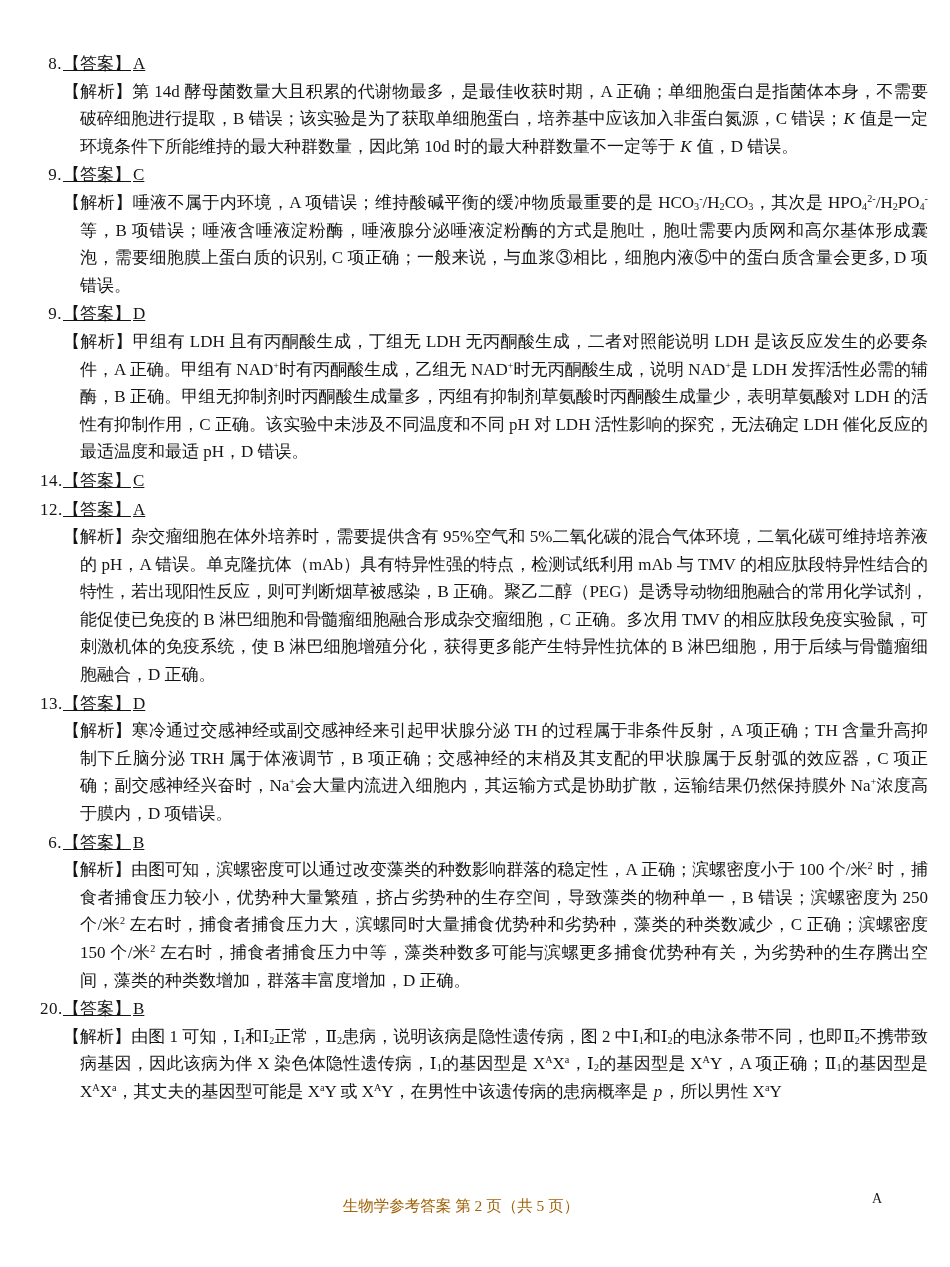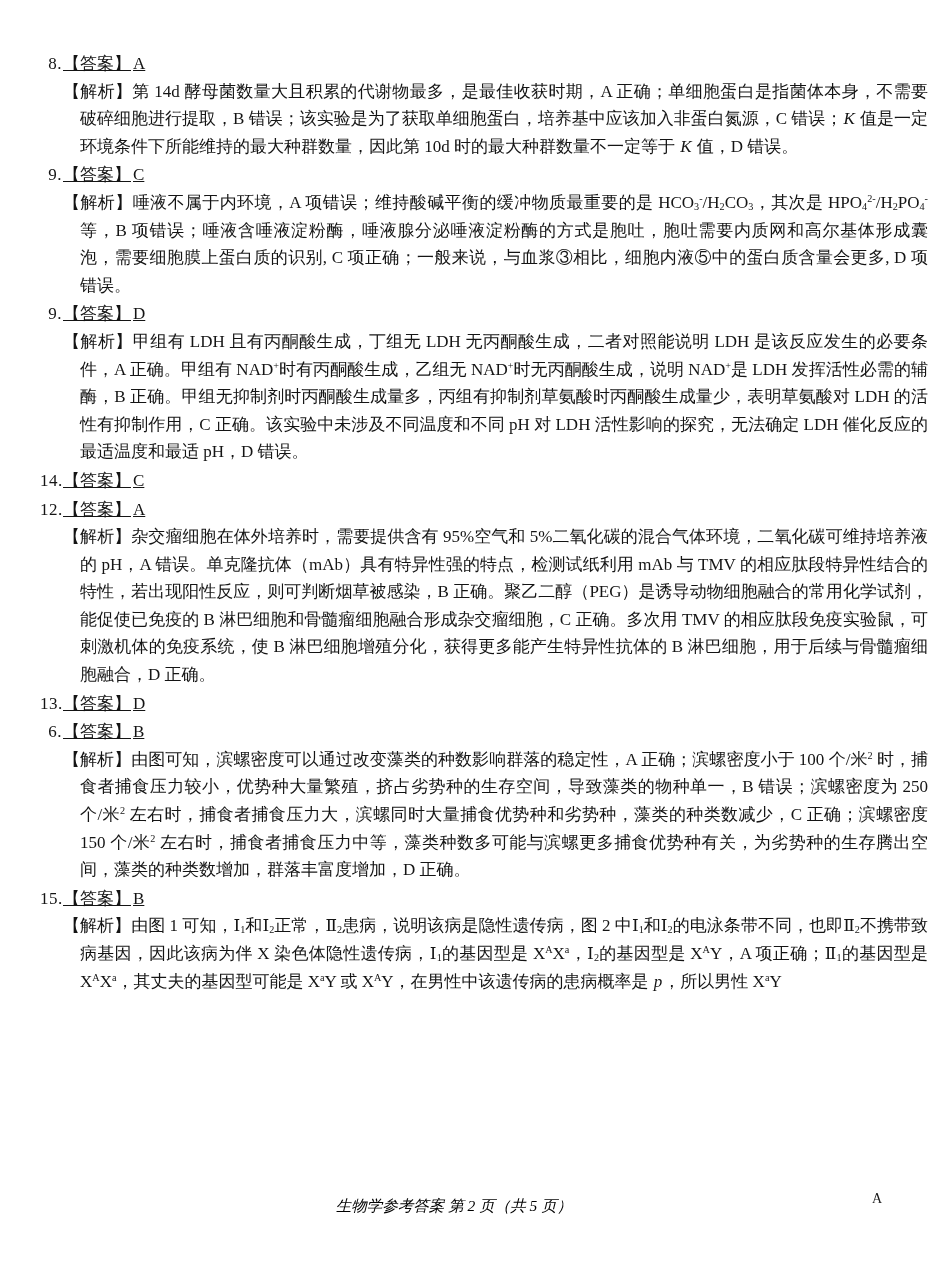--- a/index.html
+++ b/index.html
@@ -33,25 +33,24 @@
   .ans-letter { margin-left: 2px; }
   .analysis {
     text-indent: -17px;
     text-align: justify;
   }
   sup { font-size: 0.6em; line-height: 0; vertical-align: 0.55em; letter-spacing: 0; }
   sub { font-size: 0.6em; line-height: 0; vertical-align: -0.2em; letter-spacing: 0; }
   i { font-style: italic; padding: 0 1px; }
   .footer {
     position: absolute;
-    top: 1196px; left: 9px; width: 890px;
+    top: 1196px; left: 16px; width: 890px;
     text-align: center;
     font-size: 15.5px;
-    color: #000000;
-    font-style: italic;
+    color: #a16207;
   }
   .corner {
     position: absolute;
     top: 1191px; left: 872px;
     font-size: 14px;
     color: #191919;
   }
 </style>
 </head>
 <body>
@@ -84,30 +83,31 @@
 
     <div class="item">
       <span class="num">12.</span>
       <div class="answer-line"><span>【答案】</span><span class="ans-letter">A</span></div>
       <div class="analysis"><span>【解析】</span><span>杂交瘤细胞在体外培养时，需要提供含有 95%空气和 5%二氧化碳的混合气体环境，二氧化碳可维持培养液的 pH，A 错误。单克隆抗体（mAb）具有特异性强的特点，检测试纸利用 mAb 与 TMV 的相应肽段特异性结合的特性，若出现阳性反应，则可判断烟草被感染，B 正确。聚乙二醇（PEG）是诱导动物细胞融合的常用化学试剂，能促使已免疫的 B 淋巴细胞和骨髓瘤细胞融合形成杂交瘤细胞，C 正确。多次用 TMV 的相应肽段免疫实验鼠，可刺激机体的免疫系统，使 B 淋巴细胞增殖分化，获得更多能产生特异性抗体的 B 淋巴细胞，用于后续与骨髓瘤细胞融合，D 正确。</span></div>
     </div>
 
     <div class="item">
       <span class="num">13.</span>
       <div class="answer-line"><span>【答案】</span><span class="ans-letter">D</span></div>
+      <div class="analysis"><span>【解析】</span><span>寒冷通过交感神经或副交感神经来引起甲状腺分泌 TH 的过程属于非条件反射，A 项正确；TH 含量升高抑制下丘脑分泌 TRH 属于体液调节，B 项正确；交感神经的末梢及其支配的甲状腺属于反射弧的效应器，C 项正确；副交感神经兴奋时，Na<sup>+</sup>会大量内流进入细胞内，其运输方式是协助扩散，运输结果仍然保持膜外 Na<sup>+</sup>浓度高于膜内，D 项错误。</span></div>
     </div>
 
     <div class="item">
       <span class="num">6.</span>
       <div class="answer-line"><span>【答案】</span><span class="ans-letter">B</span></div>
       <div class="analysis"><span>【解析】</span><span>由图可知，滨螺密度可以通过改变藻类的种数影响群落的稳定性，A 正确；滨螺密度小于 100 个/米<sup>2</sup> 时，捕食者捕食压力较小，优势种大量繁殖，挤占劣势种的生存空间，导致藻类的物种单一，B 错误；滨螺密度为 250 个/米<sup>2</sup> 左右时，捕食者捕食压力大，滨螺同时大量捕食优势种和劣势种，藻类的种类数减少，C 正确；滨螺密度 150 个/米<sup>2</sup> 左右时，捕食者捕食压力中等，藻类种数多可能与滨螺更多捕食优势种有关，为劣势种的生存腾出空间，藻类的种类数增加，群落丰富度增加，D 正确。</span></div>
     </div>
 
     <div class="item">
-      <span class="num">15.</span>
+      <span class="num">20.</span>
       <div class="answer-line"><span>【答案】</span><span class="ans-letter">B</span></div>
       <div class="analysis"><span>【解析】</span><span>由图 1 可知，Ⅰ<sub>1</sub>和Ⅰ<sub>2</sub>正常，Ⅱ<sub>2</sub>患病，说明该病是隐性遗传病，图 2 中Ⅰ<sub>1</sub>和Ⅰ<sub>2</sub>的电泳条带不同，也即Ⅱ<sub>2</sub>不携带致病基因，因此该病为伴 X 染色体隐性遗传病，Ⅰ<sub>1</sub>的基因型是 X<sup>A</sup>X<sup>a</sup>，Ⅰ<sub>2</sub>的基因型是 X<sup>A</sup>Y，A 项正确；Ⅱ<sub>1</sub>的基因型是 X<sup>A</sup>X<sup>a</sup>，其丈夫的基因型可能是 X<sup>a</sup>Y 或 X<sup>A</sup>Y，在男性中该遗传病的患病概率是 <i>p</i>，所以男性 X<sup>a</sup>Y</span></div>
     </div>
 
   </div>
 
   <div class="footer"><span>生物学参考答案 第 2 页（共 5 页）</span></div>
   <div class="corner">A</div>
 </div>
 

